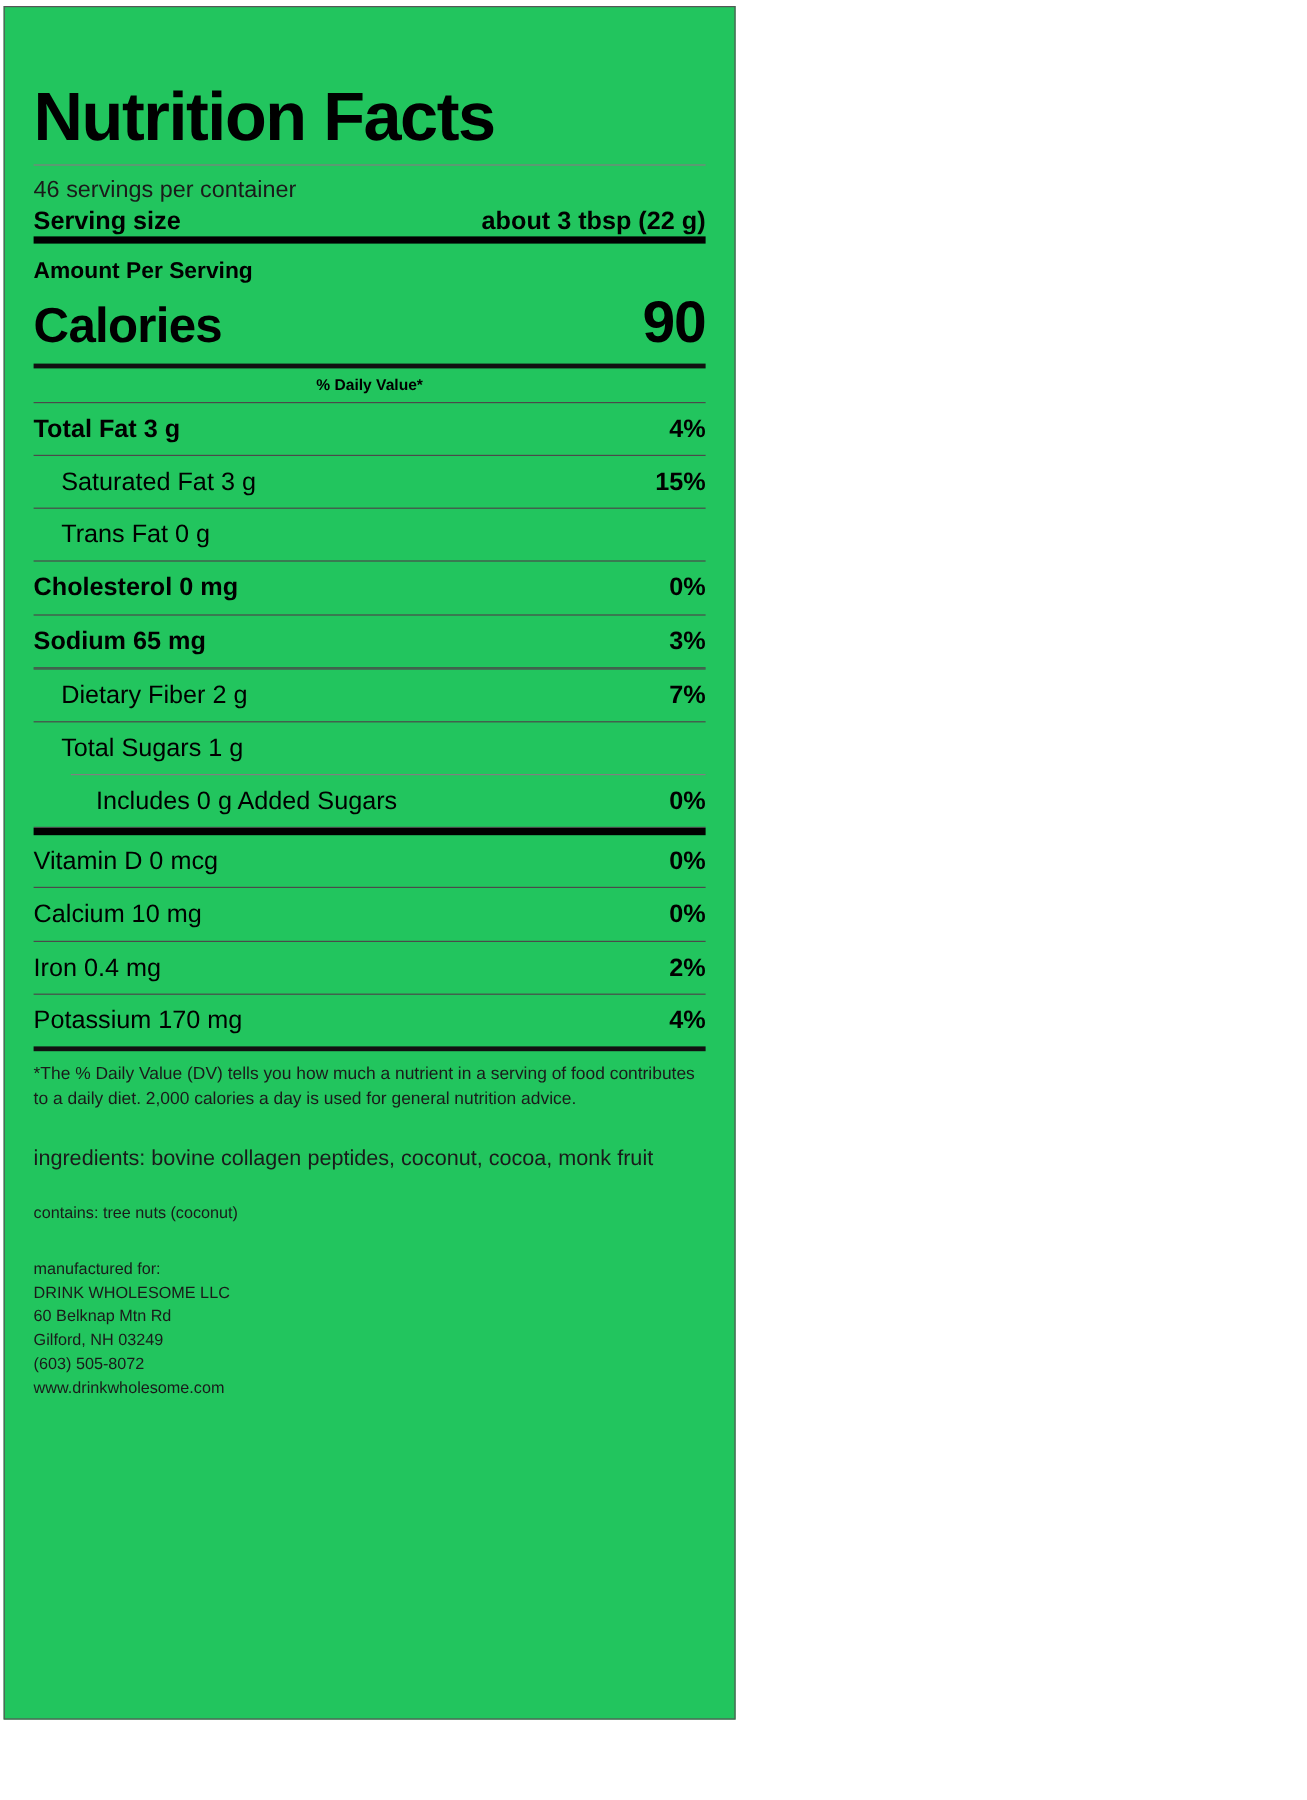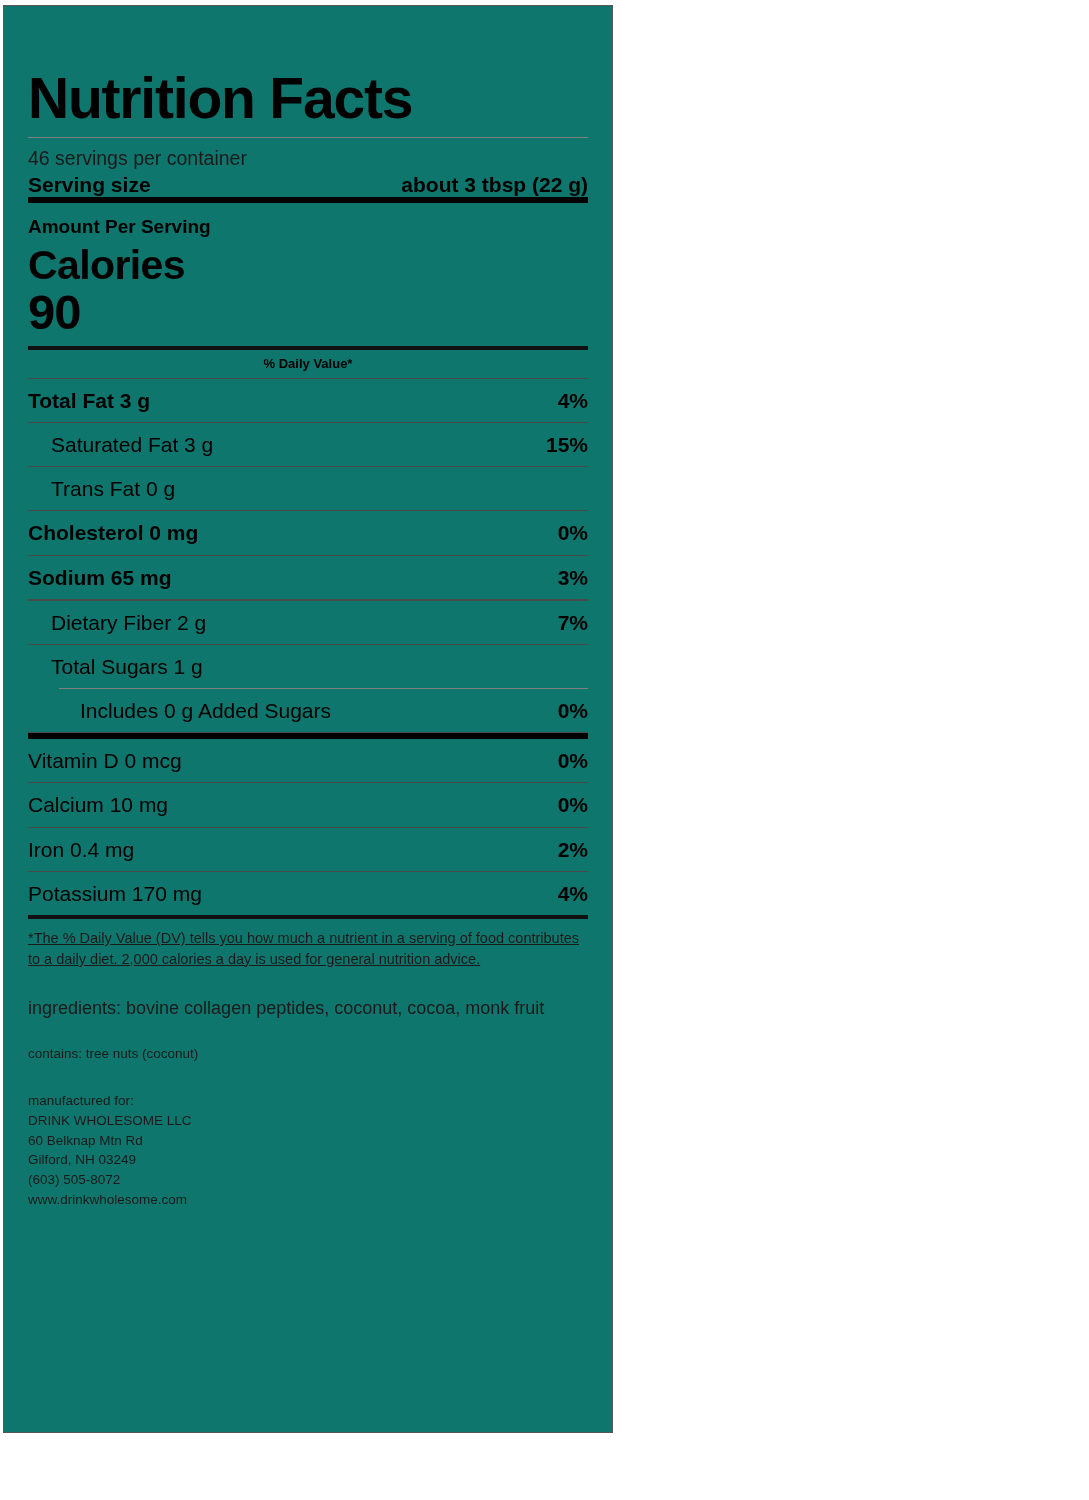--- a/index.html
+++ b/index.html
@@ -16,21 +16,21 @@
     -webkit-font-smoothing: antialiased;
   }
 
   #panel {
     position: absolute;
     left: 3px;
     top: 5px;
     width: 610px;
     height: 1428px;
     border: 1.5px solid #565656;
-    background: #0f766e;
+    background: #22c55e;
   }
 
   .inner {
     padding: 0 24px;
   }
 
   
   .nf-title {
     font-size: 57px;
     font-weight: 700;
@@ -72,21 +72,20 @@
     padding-bottom: 2px;
   }
 
   
   .cal-row {
     display: flex;
     justify-content: space-between;
     align-items: baseline;
     padding-top: 4px;
     padding-bottom: 7px;
-    flex-direction: column;
   }
   .cal-label {
     font-size: 41px;
     font-weight: 700;
     letter-spacing: -0.6px;
     line-height: 1.05;
   }
   .cal-value {
     font-size: 49px;
     font-weight: 700;
@@ -120,21 +119,20 @@
   .nrow.ind2 .nlabel { padding-left: 52px; }
 
   
   .footnote {
     font-size: 14.5px;
     line-height: 1.42;
     padding-top: 9px;
     padding-bottom: 4px;
     color: #1a1a1a;
     max-width: 560px;
-    text-decoration: underline;
   }
 
   .ingredients {
     font-size: 18px;
     line-height: 1.32;
     padding-top: 24px;
     color: #1a1a1a;
     max-width: 545px;
   }
 

